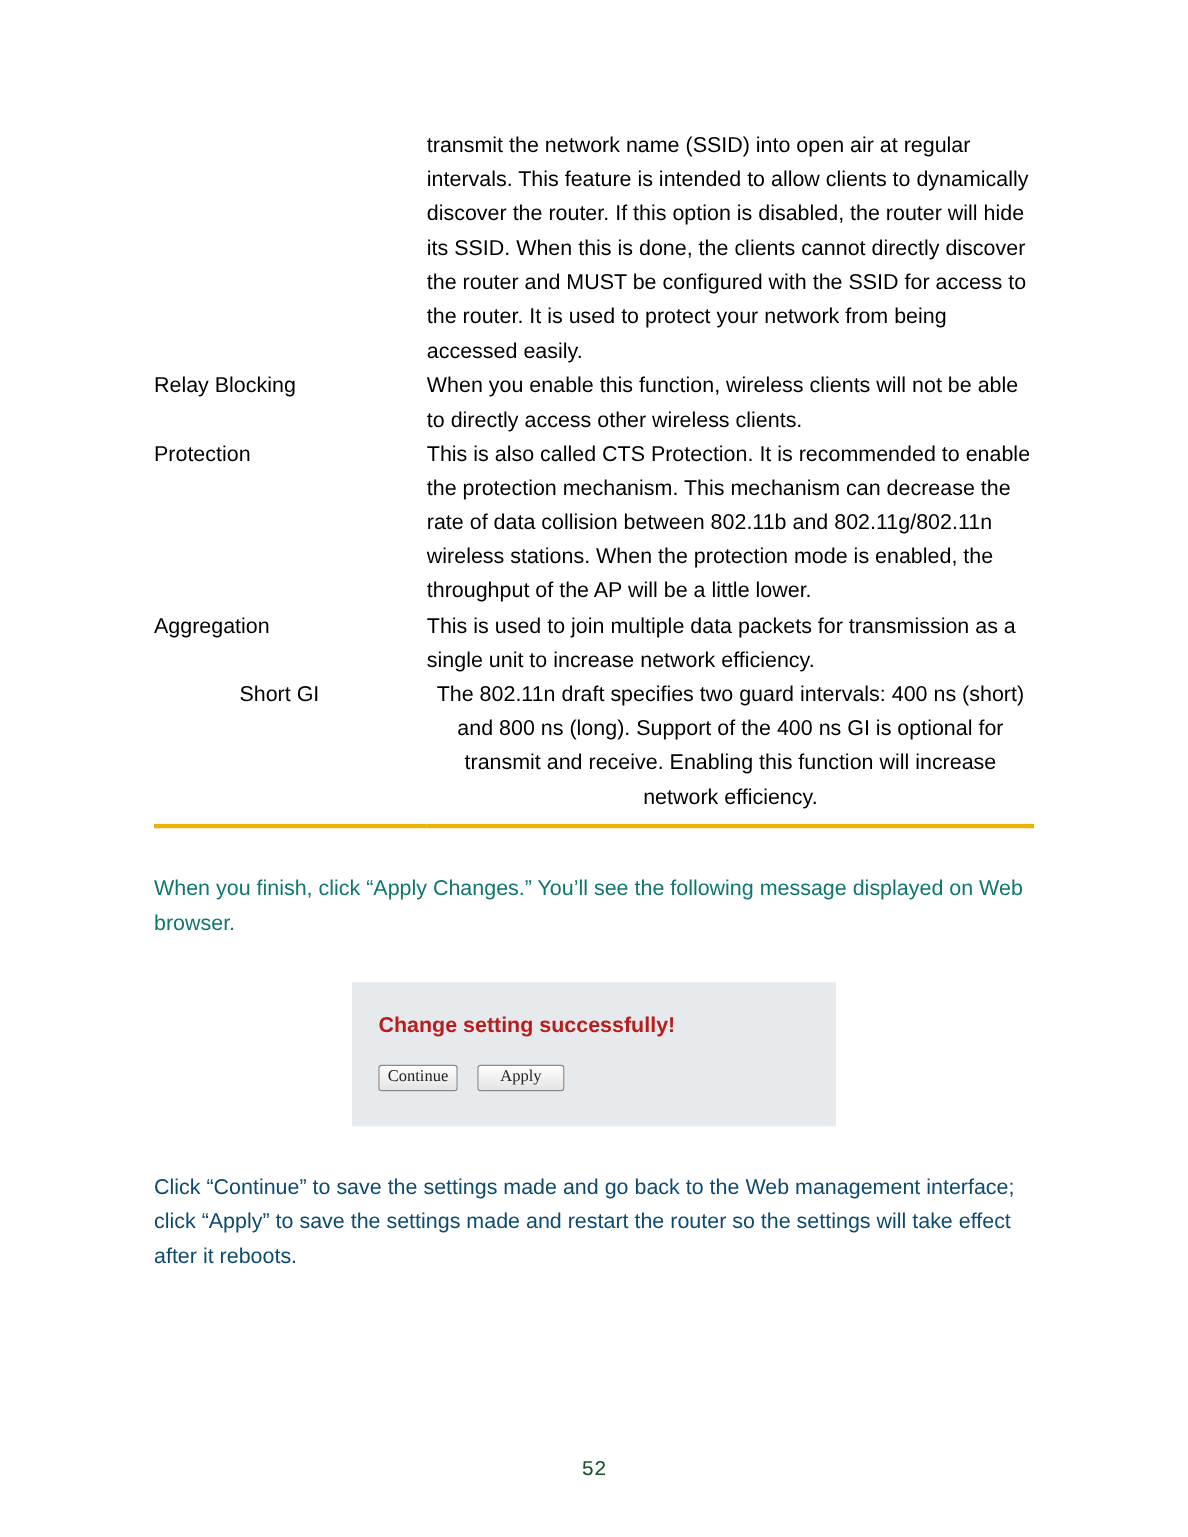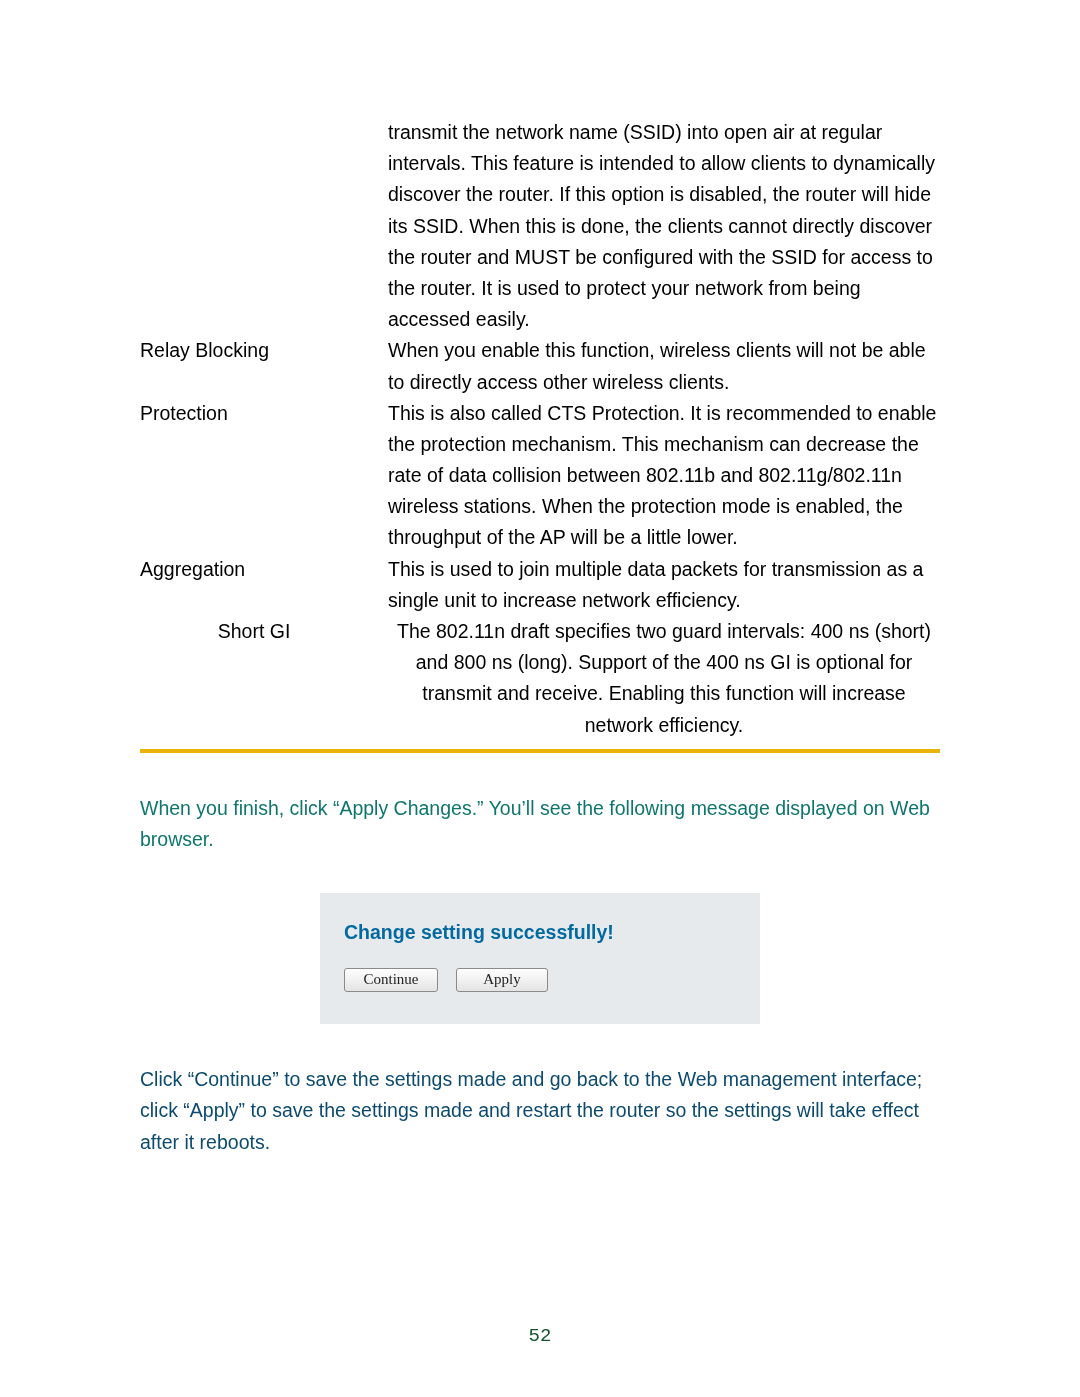--- a/index.html
+++ b/index.html
@@ -54,44 +54,44 @@
     }
     .dialog {
       width: 440px;
       background: #e7eaed;
       padding: 28px 24px 32px 24px;
     }
     .dialog-title {
       font-family: Arial, Helvetica, sans-serif;
       font-weight: bold;
       font-size: 19.5px;
-      color: #0369a1;
+      color: #b91c1c;
       margin-bottom: 24px;
     }
     .dialog-buttons {
       display: flex;
       gap: 18px;
     }
     .btn {
       font-family: "Times New Roman", Times, serif;
       font-size: 15px;
       color: #222;
       background: linear-gradient(#fefefe, #e4e4e4);
       border: 1px solid #8a8a8a;
       border-radius: 3px;
       padding: 2px 0px 3px 0px;
       text-align: center;
       box-shadow: inset 0 1px 0 rgba(255,255,255,0.7);
       cursor: pointer;
     }
     .btn.continue {
-      width: 94px;
+      width: 72px;
     }
     .btn.apply {
-      width: 92px;
+      width: 79px;
     }
     .para2 {
       font-size: 19.5px;
       line-height: 1.6;
       color: #0c4a6e;
       margin-top: 40px;
     }
     .page-number {
       position: absolute;
       bottom: 50px;

